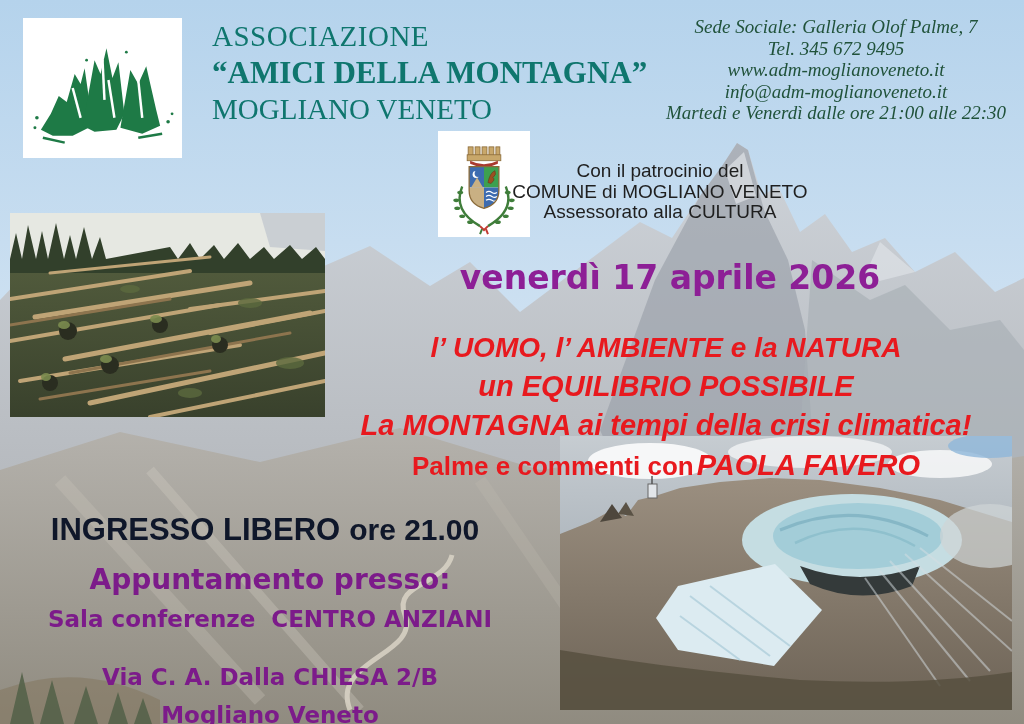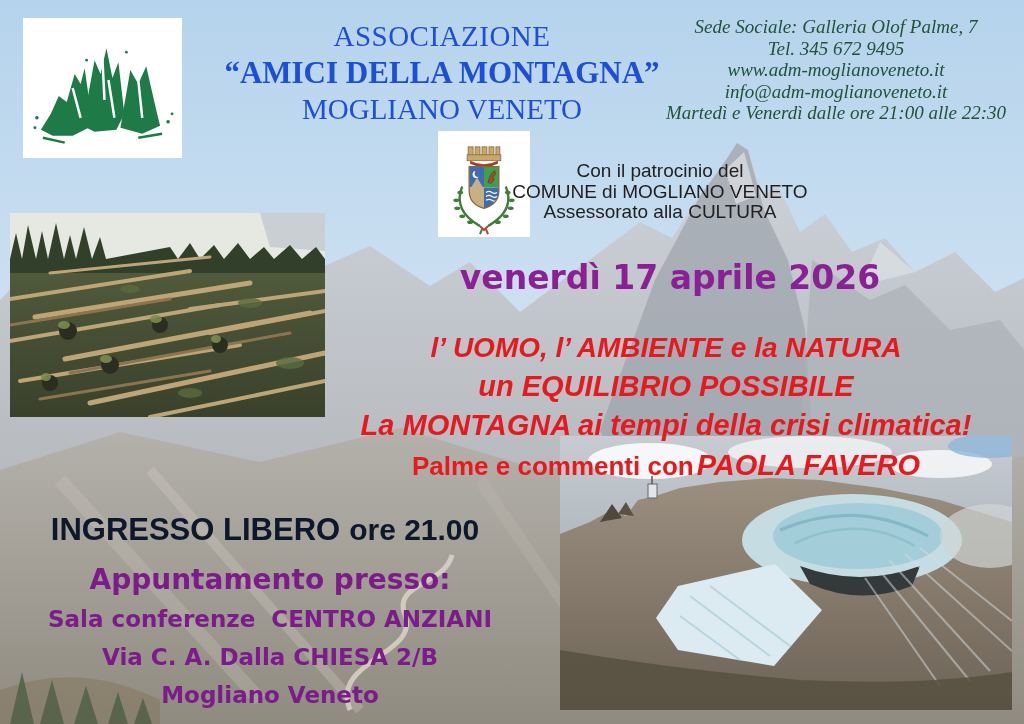--- a/index.html
+++ b/index.html
@@ -4,22 +4,22 @@
 <style>
   html,body{margin:0;padding:0;background:#888;}
   .poster{position:relative;width:1024px;height:724px;overflow:hidden;
           font-family:"Liberation Sans",sans-serif;background:#cfe2f3;}
   .poster svg{display:block;}
   .bg{position:absolute;left:0;top:0;width:1024px;height:724px;}
 
   .logo-box{position:absolute;left:23px;top:18px;width:159px;height:140px;background:#ffffff;
             display:flex;align-items:center;justify-content:center;}
 
-  .title-block{position:absolute;left:212px;top:18px;width:460px;text-align:center;
-               color:#1d4ed8;font-family:"Liberation Serif",serif;}
+  .title-block{position:absolute;left:212px;top:18px;width:460px;text-align:left;
+               color:#0f766e;font-family:"Liberation Serif",serif;}
   .title-block .t1{font-size:29px;line-height:36px;letter-spacing:.5px;}
   .title-block .t2{font-size:31px;line-height:37px;font-weight:bold;}
   .title-block .t3{font-size:29px;line-height:36px;}
 
   .contact-block{position:absolute;left:640px;top:16px;width:392px;text-align:center;
                  font-family:"Liberation Serif",serif;font-style:italic;
                  font-size:19px;line-height:21.5px;color:#20523a;}
 
   .crest-box{position:absolute;left:438px;top:131px;width:92px;height:106px;background:#ffffff;}
 
@@ -44,21 +44,21 @@
   .glacier{left:560px;top:436px;width:452px;height:274px;}
 
   .admission{position:absolute;left:30px;top:512px;width:470px;text-align:center;
              color:#0f172a;font-weight:bold;font-size:31px;white-space:nowrap;}
   .admission .time{font-size:30px;margin-left:9px;}
 
   .meeting{position:absolute;left:15px;top:560px;width:510px;text-align:center;
            color:#7c1b8a;font-family:"DejaVu Sans",sans-serif;font-weight:bold;}
   .meeting .m1{font-size:28px;line-height:40px;}
   .meeting .m2{font-size:23px;line-height:38px;white-space:nowrap;}
-  .meeting .m3{font-size:23px;line-height:38px;white-space:nowrap;}
+  .meeting .m3{font-size:23px;line-height:38px;white-space:nowrap;margin-top:20px;}
   .meeting .m4{font-size:23px;line-height:38px;}
 </style>
 </head>
 <body>
 
 <div class="poster">
 
   <svg class="bg" viewBox="0 0 1024 724" preserveAspectRatio="none">
     <defs>
       <linearGradient id="sky" x1="0" y1="0" x2="0" y2="1">

